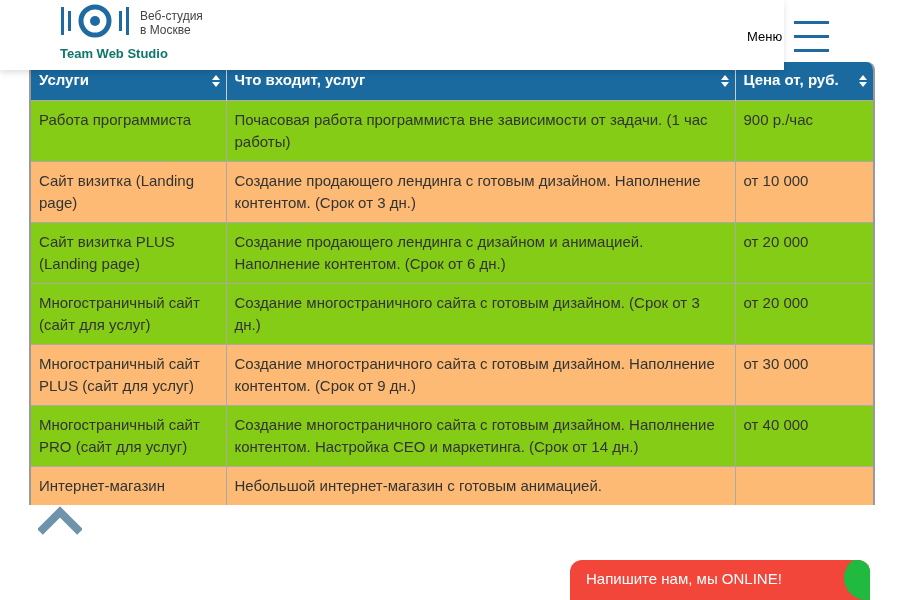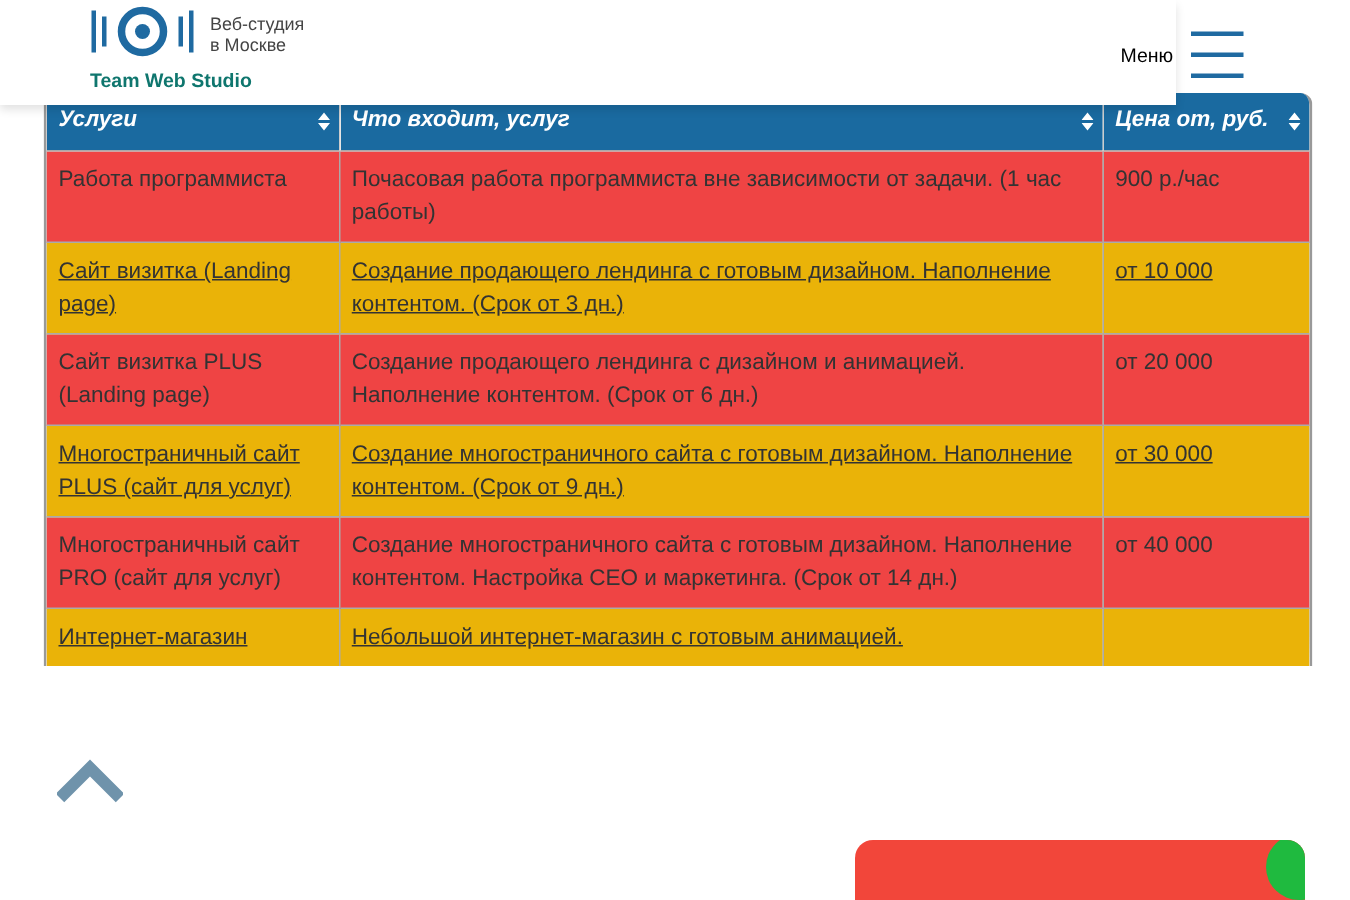--- a/index.html
+++ b/index.html
@@ -40,30 +40,30 @@
       border-top-left-radius: 8px; border-top-right-radius: 8px;
       overflow: hidden;
     }
     table { border-collapse: collapse; width: 100%; table-layout: fixed; }
     th {
       background: #1a6aa0; color: #ffffff; text-align: left;
       font-size: 15px; font-weight: bold; height: 38px; padding: 0 8px;
       border-left: 1px solid #cccccc; position: relative; vertical-align: middle;
     }
     th:first-child { border-left: none; }
-    th .th-label { position: relative; top: -2px; font-style: italic; }
+    th .th-label { position: relative; top: -2px; }
     th .sort { position: absolute; right: 6px; top: 12px; width: 8px; height: 14px; }
     td {
       font-size: 15px; line-height: 22px; color: #333333;
       padding: 8px 8px 8px 8px; vertical-align: top;
       border-top: 1px solid #aaaaaa; border-left: 1px solid #aaaaaa;
     }
     td:first-child { border-left: none; }
-    tr.odd td { background: #ef4444; }
-    tr.even td { background: #eab308; text-decoration: underline; }
+    tr.odd td { background: #84cc16; }
+    tr.even td { background: #fdba74; }
 
     
     .scroll-top {
       position: absolute; left: 38px; top: 506px; width: 44px; height: 30px;
       opacity: 0.75; z-index: 6; cursor: pointer;
     }
     
     .chat {
       position: absolute; left: 570px; top: 560px; width: 300px; height: 45px;
       background: #f2463a; border-top-left-radius: 12px; border-top-right-radius: 12px;
@@ -144,20 +144,25 @@
       <tr class="even">
         <td>Сайт визитка (Landing page)</td>
         <td>Создание продающего лендинга с готовым дизайном. Наполнение контентом. (Срок от 3 дн.)</td>
         <td>от 10 000</td>
       </tr>
       <tr class="odd">
         <td>Сайт визитка PLUS (Landing page)</td>
         <td>Создание продающего лендинга с дизайном и анимацией. Наполнение контентом. (Срок от 6 дн.)</td>
         <td>от 20 000</td>
       </tr>
+      <tr class="odd">
+        <td>Многостраничный сайт (сайт для услуг)</td>
+        <td>Создание многостраничного сайта с готовым дизайном. (Срок от 3 дн.)</td>
+        <td>от 20 000</td>
+      </tr>
       <tr class="even">
         <td>Многостраничный сайт PLUS (сайт для услуг)</td>
         <td>Создание многостраничного сайта с готовым дизайном. Наполнение контентом. (Срок от 9 дн.)</td>
         <td>от 30 000</td>
       </tr>
       <tr class="odd">
         <td>Многостраничный сайт PRO (сайт для услуг)</td>
         <td>Создание многостраничного сайта с готовым дизайном. Наполнение контентом. Настройка СЕО и маркетинга. (Срок от 14 дн.)</td>
         <td>от 40 000</td>
       </tr>
@@ -168,14 +173,15 @@
       </tr>
     </tbody>
   </table>
 </div>
 
 <svg class="scroll-top" viewBox="0 0 44 30">
   <path d="M2 26 L22 6 L42 26" fill="none" stroke="#3f6f8f" stroke-width="8" stroke-linejoin="miter"></path>
 </svg>
 
 <div class="chat">
+  <span class="chat-text">Напишите нам, мы ONLINE!</span>
   <div class="chat-badge"></div>
 </div>
 
 </body></html>

